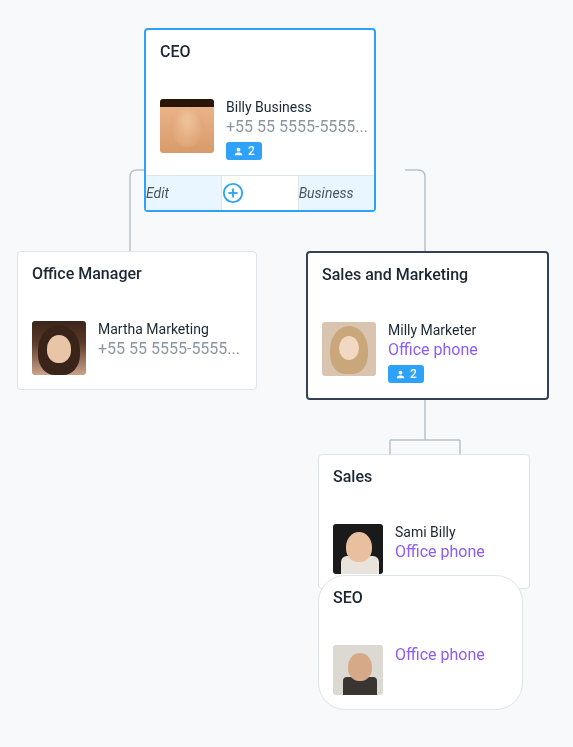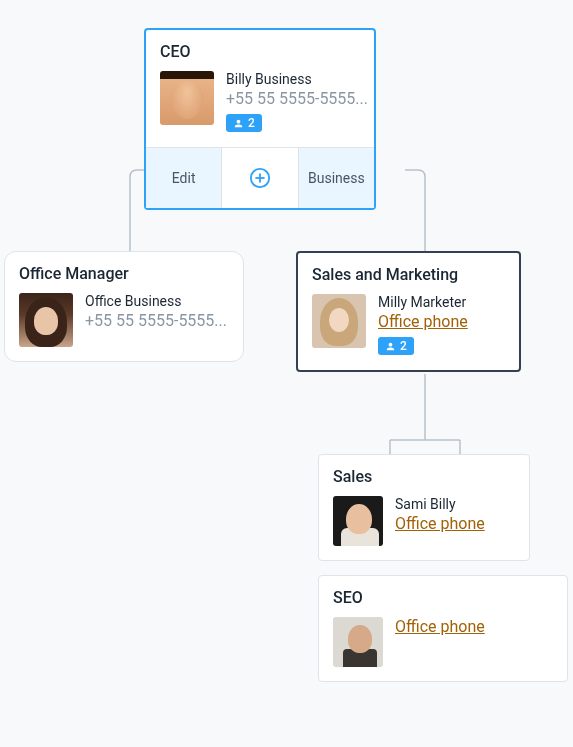--- a/index.html
+++ b/index.html
@@ -30,20 +30,21 @@
     font-size: 16px;
     font-weight: 500;
     color: #1b2733;
     padding: 12px 14px 10px 14px;
   }
   .card-body {
     display: flex;
     align-items: flex-start;
     padding: 0 6px 14px 14px;
     gap: 12px;
+    margin-top: 28px;
   }
   .avatar {
     width: 54px;
     height: 54px;
     border-radius: 3px;
     flex: none;
     position: relative;
     overflow: hidden;
   }
   .avatar.small { width: 50px; height: 50px; }
@@ -56,21 +57,21 @@
     overflow: hidden;
     text-overflow: ellipsis;
   }
   .sub {
     font-size: 16px;
     color: #8a96a3;
     white-space: nowrap;
     overflow: hidden;
     text-overflow: ellipsis;
   }
-  .sub.light { color: #a16207; text-decoration: underline; }
+  .sub.light { color: #8b5cf6; }
   .badge {
     display: inline-flex;
     align-items: center;
     gap: 4px;
     background: #2ea2f8;
     color: #fff;
     font-size: 12px;
     font-weight: 500;
     padding: 2px 7px;
     border-radius: 3px;
@@ -78,28 +79,28 @@
   }
   .badge svg { display: block; }
   .actions {
     display: flex;
     border-top: 1px solid #dfe4e8;
     background: #eaf6ff;
   }
   .actions .btn {
     flex: 1;
     text-align: center;
-    padding: 19px 0;
+    padding: 6px 0;
     font-size: 14px;
     color: #4a5562;
     border-right: 1px solid #dfe4e8;
     cursor: pointer;
     display: flex;
     align-items: center;
-    justify-content: center;
+    font-style: italic;
   }
   .actions .btn:last-child { border-right: none; }
   .actions .btn.icon svg { display: block; }
   .actions .btn.bg-white { background: #fff; }
 
   
   .av-billy { background: linear-gradient(180deg,#2a1608 0%,#2a1608 15%,#e8b388 15%,#d89a6a 100%); }
   .av-billy::after { content:""; position:absolute; left:10px; top:10px; width:34px; height:38px; background: radial-gradient(ellipse at 50% 30%, #f0c39a 0%, #e0a578 70%, transparent 72%); border-radius:50% 50% 45% 45%; }
   .av-martha { background: linear-gradient(180deg,#3a241a 0%, #5b3a28 40%, #caa48a 100%); }
   .av-martha::before { content:""; position:absolute; left:6px; top:4px; width:42px; height:50px; background:#3a241a; border-radius:50% 50% 40% 40%;}
@@ -152,32 +153,32 @@
           <line x1="12" y1="7" x2="12" y2="17"></line>
           <line x1="7" y1="12" x2="17" y2="12"></line>
         </svg>
     </div>
     <div class="btn">
         <span>Business</span>
       </div>
   </div>
 </div>
 
-<div class="card" style="left:4px; top:251px; width:240px;border-radius:12px;">
+<div class="card" style="left:17px; top:251px; width:240px;">
   <div class="card-title">Office Manager</div>
   <div class="card-body">
     <div class="avatar av-martha"></div>
     <div class="info">
-      <div class="name">Office Business</div>
+      <div class="name">Martha Marketing</div>
       <div class="sub">+55 55 5555-5555...</div>
     </div>
   </div>
 </div>
 
-<div class="card bold" style="left:296px; top:251px; width:225px;">
+<div class="card bold" style="left:306px; top:251px; width:243px;">
   <div class="card-title">Sales and Marketing</div>
   <div class="card-body">
     <div class="avatar av-milly"></div>
     <div class="info">
       <div class="name">Milly Marketer</div>
       <div class="sub light">Office phone</div>
       <div class="badge">
         <svg width="11" height="11" viewBox="0 0 24 24" fill="#fff">
             <path d="M12 12c2.2 0 4-1.8 4-4s-1.8-4-4-4-4 1.8-4 4 1.8 4 4 4zm0 2c-2.7 0-8 1.3-8 4v2h16v-2c0-2.7-5.3-4-8-4z"></path>
           </svg>
@@ -191,21 +192,21 @@
   <div class="card-title">Sales</div>
   <div class="card-body">
     <div class="avatar small av-sami"></div>
     <div class="info">
       <div class="name">Sami Billy</div>
       <div class="sub light">Office phone</div>
     </div>
   </div>
 </div>
 
-<div class="card" style="left:318px; top:575px; width:250px;">
+<div class="card" style="left:318px; top:575px; width:205px;border-radius:27px;">
   <div class="card-title">SEO</div>
   <div class="card-body">
     <div class="avatar small av-sal"></div>
     <div class="info">
       <div class="sub light">Office phone</div>
     </div>
   </div>
 </div>
 
 </body></html>

